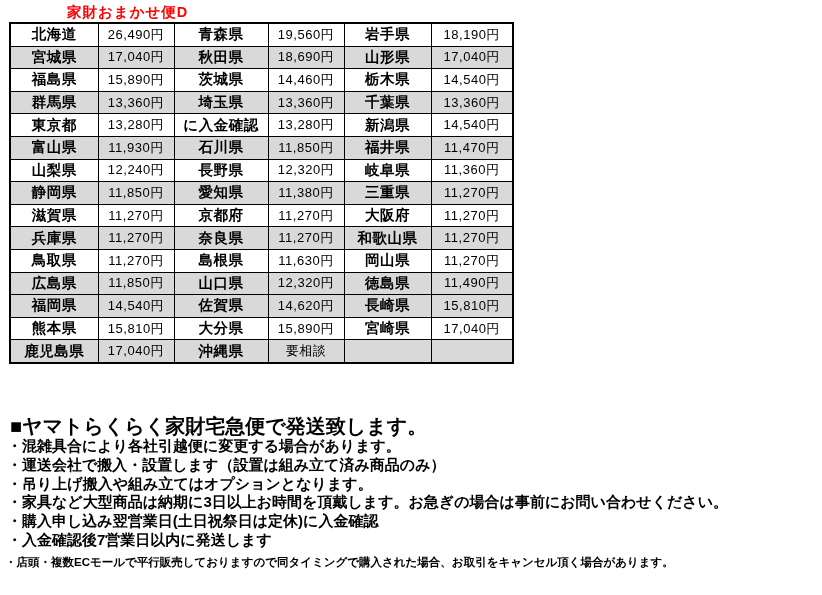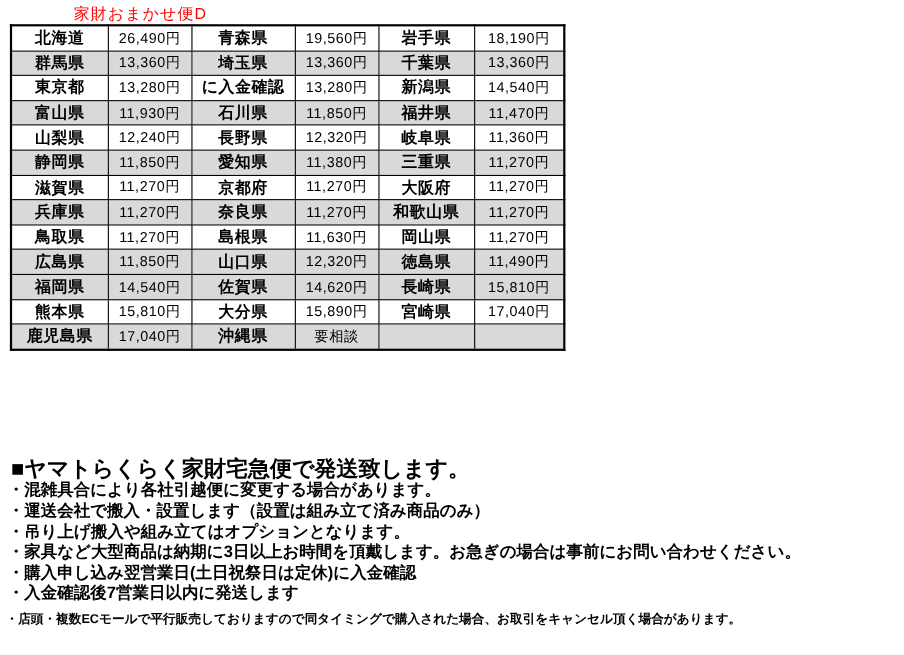--- a/index.html
+++ b/index.html
@@ -10,21 +10,21 @@
     position: relative;
     font-family: "Liberation Sans", sans-serif;
     color: #000;
     overflow: hidden;
   }
   .title {
     position: absolute;
     left: 67px;
     top: 3px;
     font-size: 14.5px;
-    font-weight: normal;
+    font-weight: bold;
     color: var(--title-red, #ff0000);
     letter-spacing: 1px;
     white-space: nowrap;
   }
   .ship-table {
     position: absolute;
     left: 9px;
     top: 22px;
     border-collapse: collapse;
     table-layout: fixed;
@@ -96,20 +96,36 @@
   <tbody>
       <tr>
         <td class="pref">北海道</td>
         <td class="price">26,490円</td>
         <td class="pref">青森県</td>
         <td class="price">19,560円</td>
         <td class="pref">岩手県</td>
         <td class="price">18,190円</td>
       </tr>
       <tr class="shaded">
+        <td class="pref">宮城県</td>
+        <td class="price">17,040円</td>
+        <td class="pref">秋田県</td>
+        <td class="price">18,690円</td>
+        <td class="pref">山形県</td>
+        <td class="price">17,040円</td>
+      </tr>
+      <tr>
+        <td class="pref">福島県</td>
+        <td class="price">15,890円</td>
+        <td class="pref">茨城県</td>
+        <td class="price">14,460円</td>
+        <td class="pref">栃木県</td>
+        <td class="price">14,540円</td>
+      </tr>
+      <tr class="shaded">
         <td class="pref">群馬県</td>
         <td class="price">13,360円</td>
         <td class="pref">埼玉県</td>
         <td class="price">13,360円</td>
         <td class="pref">千葉県</td>
         <td class="price">13,360円</td>
       </tr>
       <tr>
         <td class="pref">東京都</td>
         <td class="price">13,280円</td>

